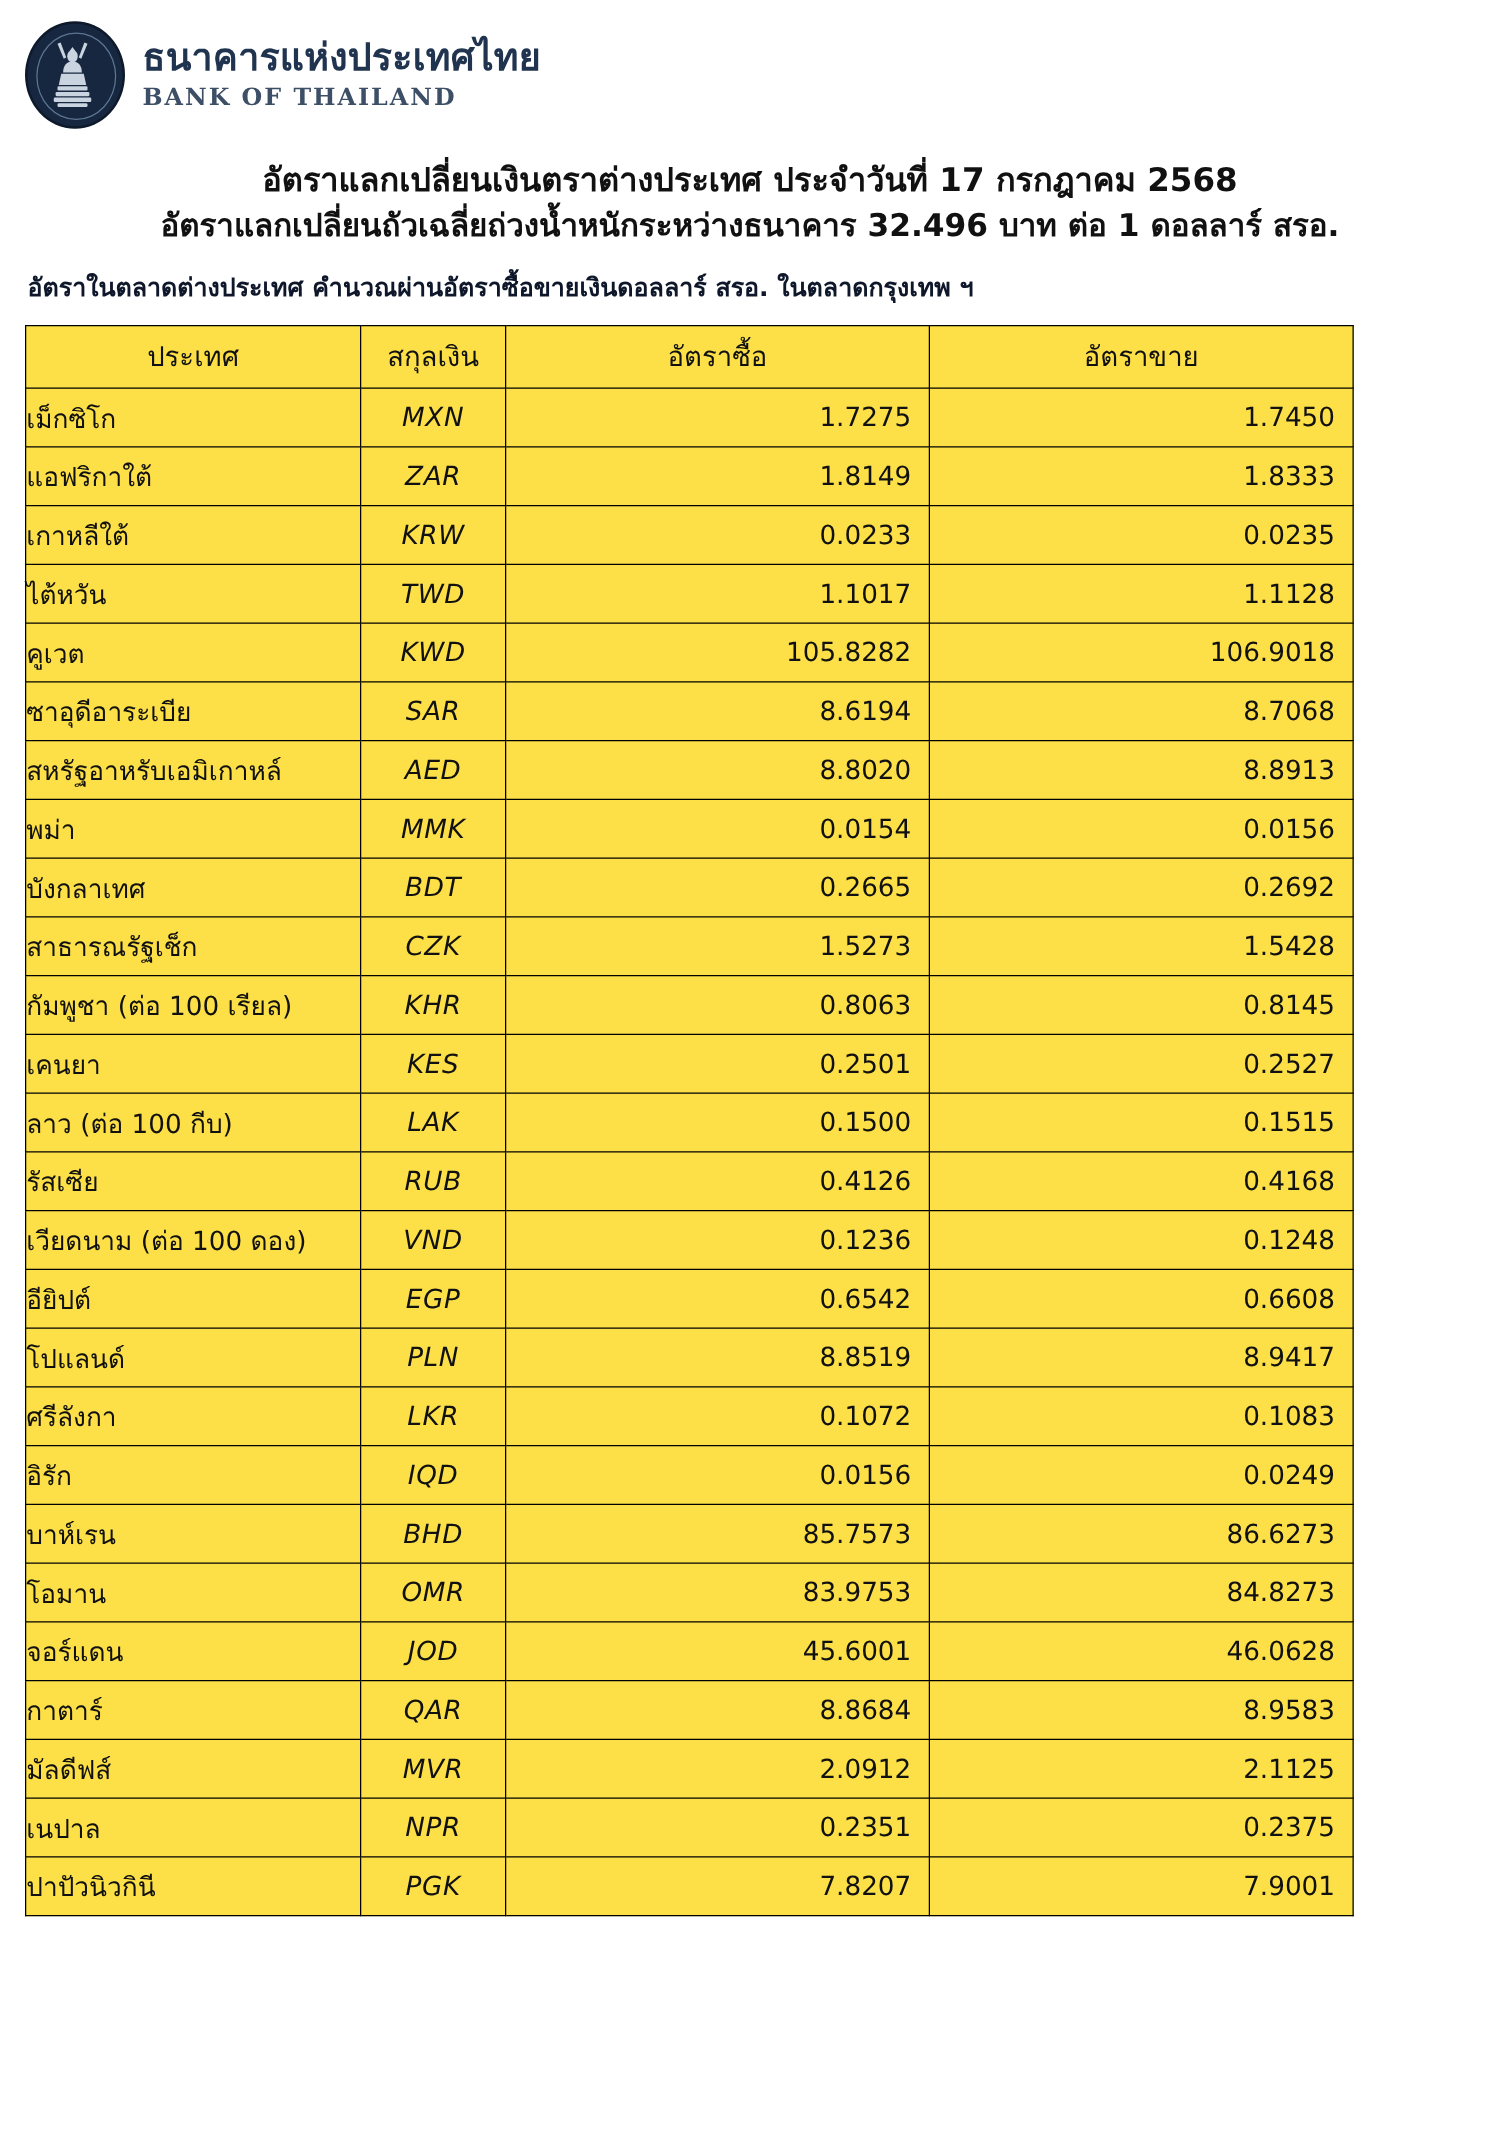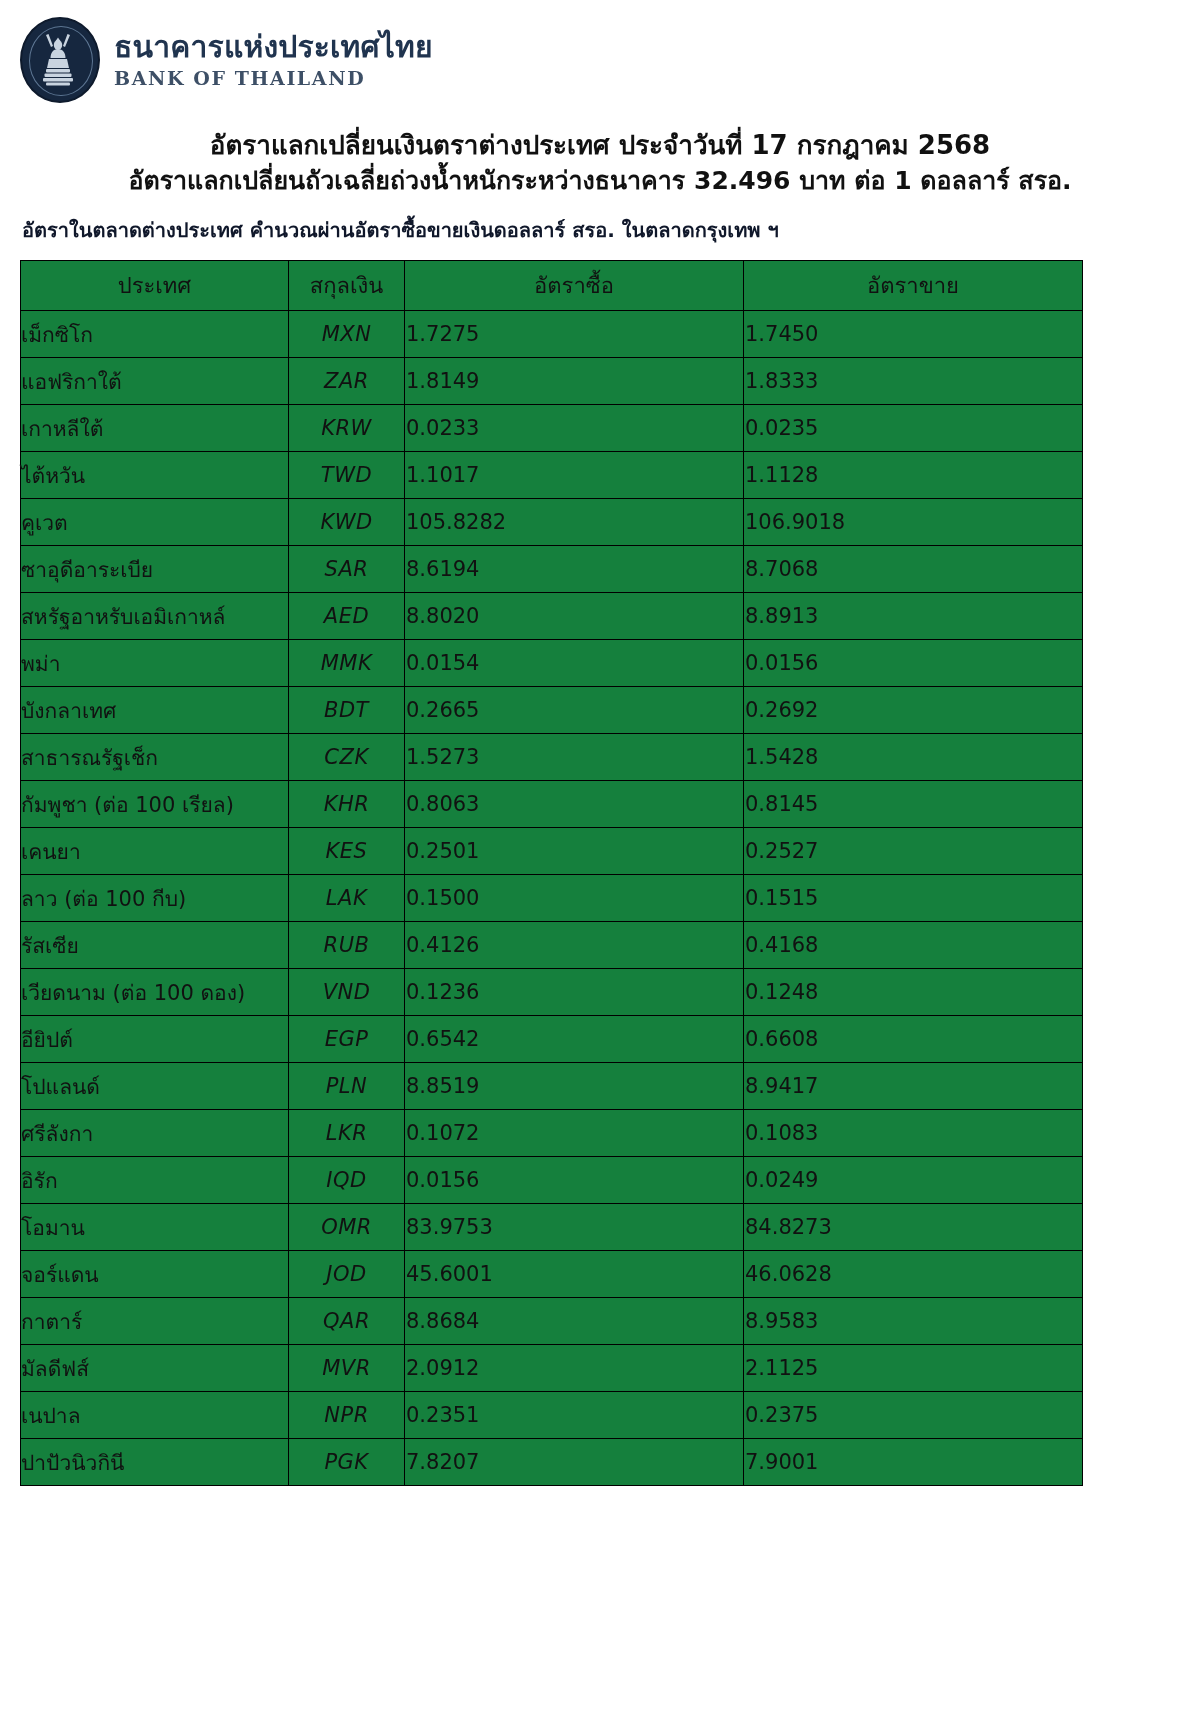--- a/index.html
+++ b/index.html
@@ -106,21 +106,21 @@
   }
 
   
   .table-wrap {
     margin: 14px 18px 0 20px;
   }
   table.fx {
     border-collapse: collapse;
     width: 1062px;
     table-layout: fixed;
-    background: #15803d;
+    background: #fde047;
   }
   table.fx th, table.fx td {
     border: 1px solid #000;
     height: 47px;
     box-sizing: border-box;
     font-weight: 400;
     color: #111;
   }
   table.fx thead th {
     font-size: 22px;
@@ -142,21 +142,21 @@
   }
   td.code {
     font-size: 21px;
     text-align: center;
     vertical-align: middle;
     letter-spacing: 0.5px;
     font-style: italic;
   }
   td.num {
     font-size: 21px;
-    text-align: left;
+    text-align: right;
     padding-right: 14px;
     vertical-align: middle;
     font-variant-numeric: tabular-nums;
   }
 </style>
 </head>
 <body>
 
 <div class="page">
 
@@ -322,20 +322,26 @@
             <td class="num">0.1072</td>
             <td class="num">0.1083</td>
           </tr>
           <tr>
             <td class="country">อิรัก</td>
             <td class="code">IQD</td>
             <td class="num">0.0156</td>
             <td class="num">0.0249</td>
           </tr>
           <tr>
+            <td class="country">บาห์เรน</td>
+            <td class="code">BHD</td>
+            <td class="num">85.7573</td>
+            <td class="num">86.6273</td>
+          </tr>
+          <tr>
             <td class="country">โอมาน</td>
             <td class="code">OMR</td>
             <td class="num">83.9753</td>
             <td class="num">84.8273</td>
           </tr>
           <tr>
             <td class="country">จอร์แดน</td>
             <td class="code">JOD</td>
             <td class="num">45.6001</td>
             <td class="num">46.0628</td>

